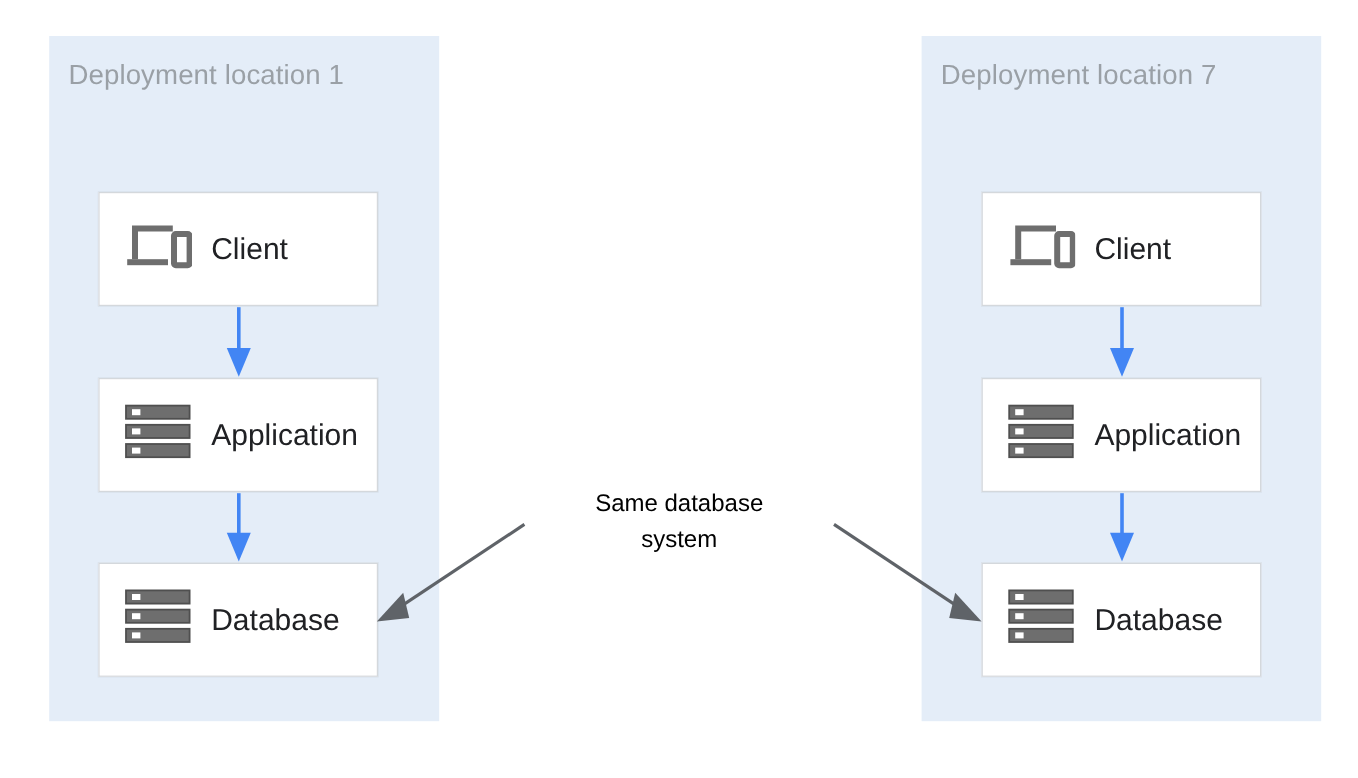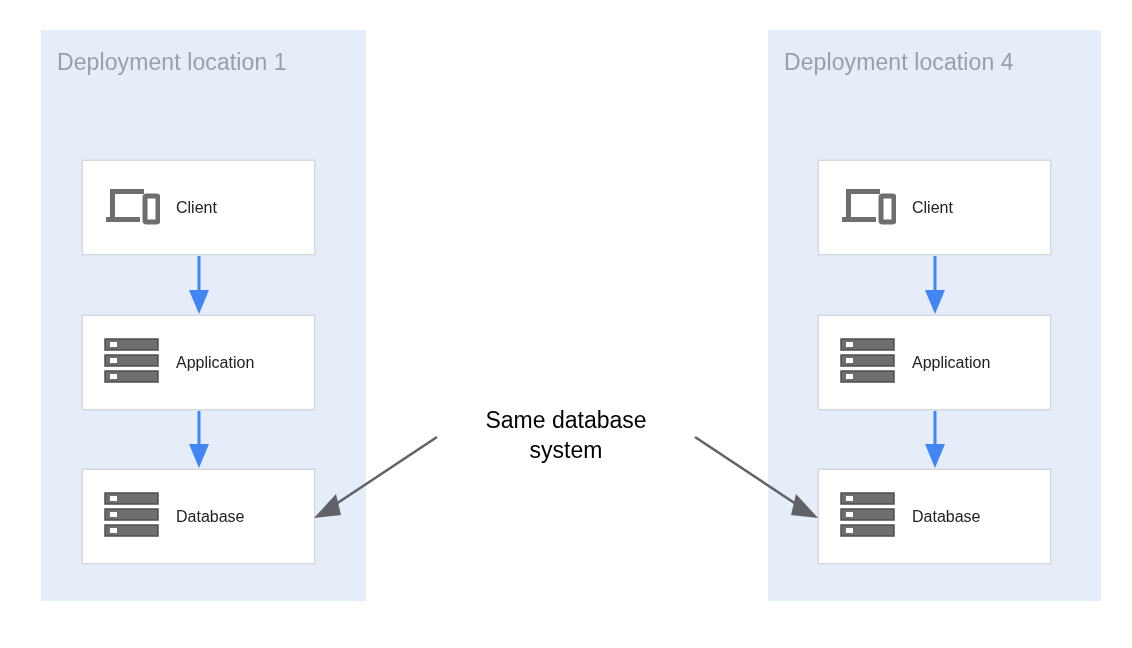--- a/index.html
+++ b/index.html
@@ -55,21 +55,21 @@
     align-items: center;
     box-shadow: 0 0 0 0.5px rgba(190,196,202,0.35);
   }
   .node .node-icon {
     flex: 0 0 auto;
     margin-left: 21px;
     margin-right: 16px;
     display: block;
   }
   .node .node-label {
-    font-size: 16px;
+    font-size: 25px;
     line-height: 24px;
     color: #202124;
     white-space: nowrap;
   }
 
   
   #z1-client      { left: 82px; top: 160px; width: 233px; height: 95px; }
   #z1-application { left: 82px; top: 315px; width: 233px; height: 95px; }
   #z1-database    { left: 82px; top: 469px; width: 233px; height: 95px; }
 
@@ -88,21 +88,21 @@
     pointer-events: none;
   }
 
   
   #annotation-text {
     position: absolute;
     left: 432px;
     top: 405px;
     width: 268px;
     text-align: center;
-    font-size: 23px;
+    font-size: 20px;
     line-height: 30px;
     color: #000000;
   }
 </style>
 </head>
 <body>
 
 <div id="canvas">
 
   <div class="zone" id="zone-1">
@@ -153,21 +153,21 @@
           <rect x="6" y="5" width="7" height="5"></rect>
           <rect x="6" y="21" width="7" height="5"></rect>
           <rect x="6" y="37" width="7" height="5"></rect>
         </g>
       </svg>
     </span>
     <span class="node-label">Database</span>
   </div>
 
   <div class="zone" id="zone-2">
-    <div class="zone-label">Deployment location 4</div>
+    <div class="zone-label">Deployment location 7</div>
   </div>
 
   <div class="node" id="z2-client">
     <span class="node-icon">
       <svg width="56" height="44" viewBox="0 0 56 44" aria-hidden="true">
         <path d="M6 5 h34 v5 H11 v23 H6 Z" fill="#6E6E6E"></path>
         <rect x="2" y="33" width="34" height="5" fill="#6E6E6E"></rect>
         <rect x="41" y="12" width="13" height="26" rx="1.5" fill="none" stroke="#6E6E6E" stroke-width="5"></rect>
       </svg>
     </span>

